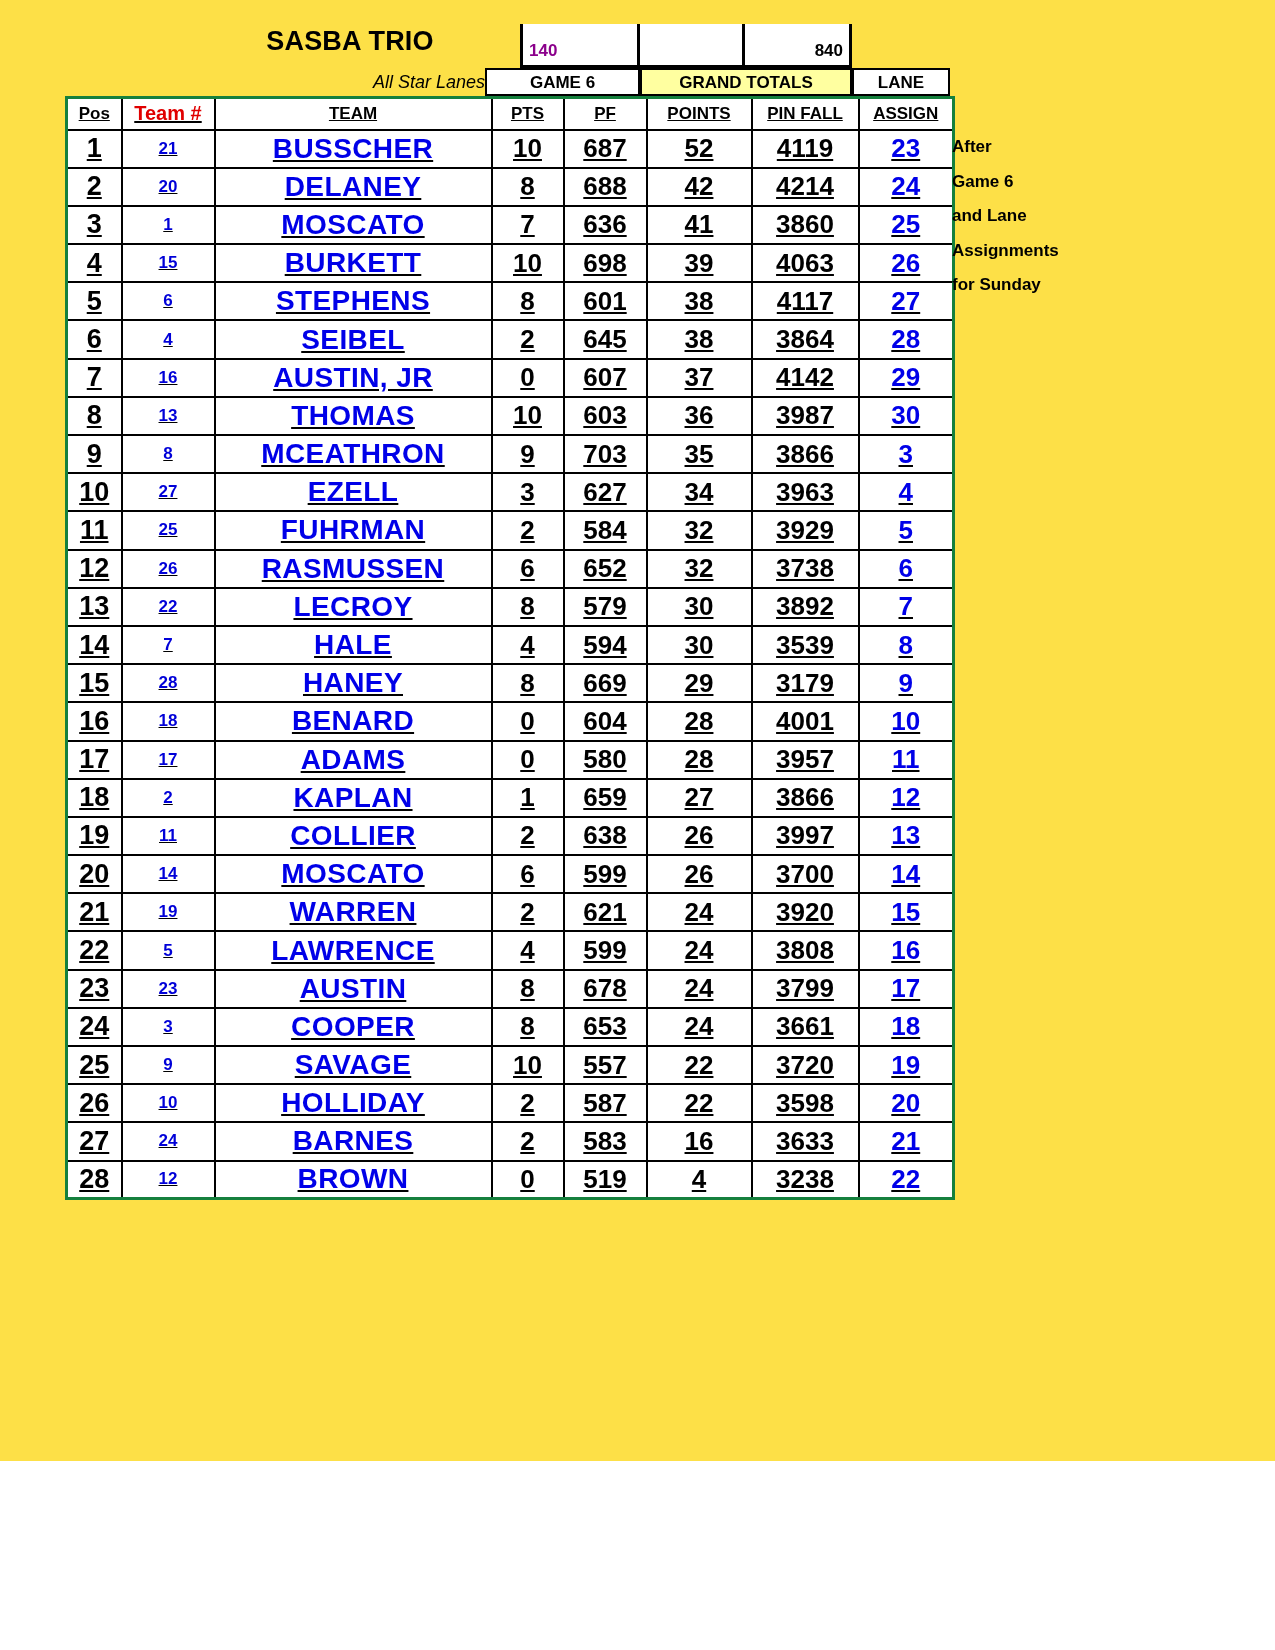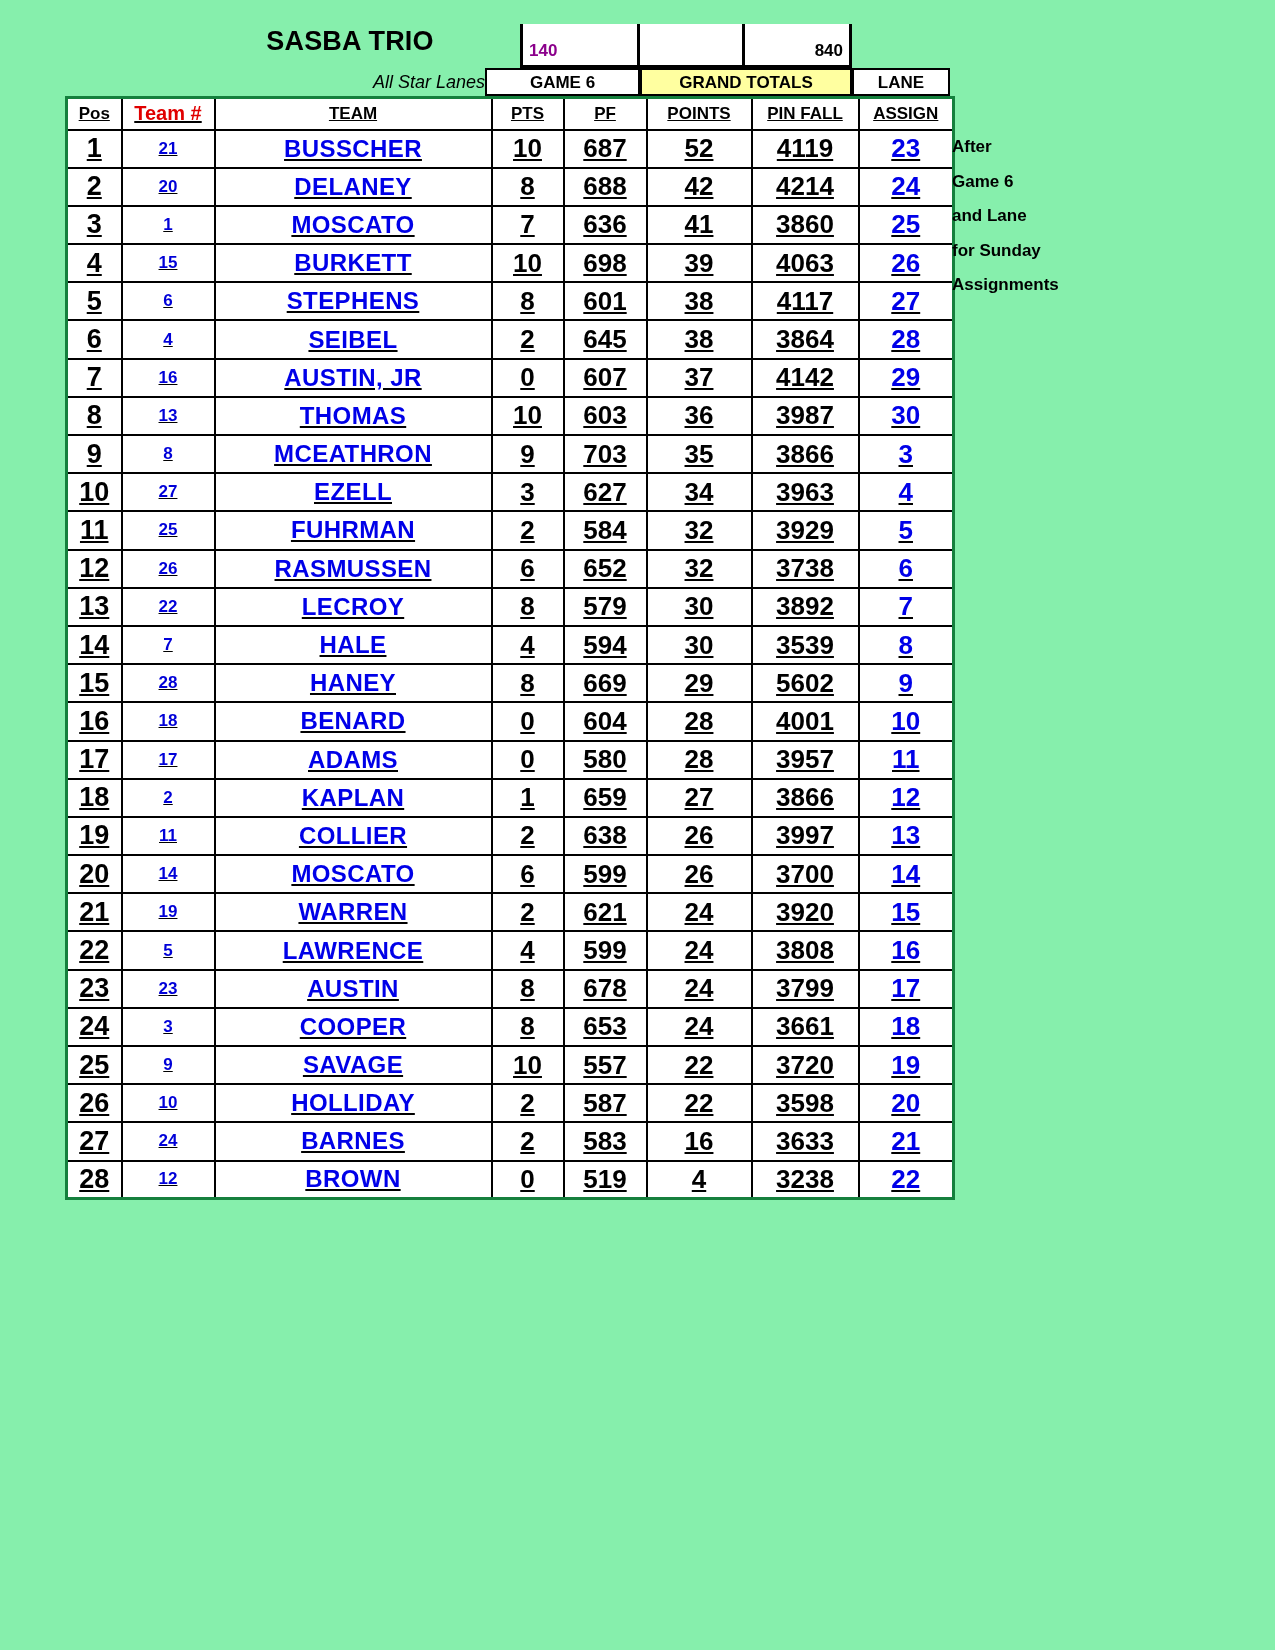--- a/index.html
+++ b/index.html
@@ -5,22 +5,22 @@
   * { box-sizing: border-box; }
   html, body {
     margin: 0; padding: 0;
     background: #ffffff;
     width: 1275px; height: 1650px;
     font-family: "Liberation Sans", sans-serif;
   }
   #sheet {
     position: relative;
     width: 1275px;
-    height: 1650px;
-    background: #86efac;
+    height: 1461px;
+    background: #fde047;
   }
 
   
   .topblock {
     position: absolute;
     left: 65px;
     top: 12px;
     width: 885px;
     height: 84px;
   }
@@ -102,21 +102,21 @@
   .c-gpf   { width: 107px; }
   .c-lane  { width: 95px; }
 
   thead th { height: 32px; font-size: 17px; color: #000; }
   th.hdr-teamnum { color: #e00000; font-size: 20px; }
   th.yel { background: #ffffa0; }
 
   tbody td { height: 38.2px; }
   td.pos      { font-size: 27px; color: #000; }
   td.teamnum  { font-size: 17px; color: #0000d8; }
-  td.teamname { font-size: 24px; color: #0000e8; letter-spacing: .4px; }
+  td.teamname { font-size: 28px; color: #0000e8; letter-spacing: .4px; }
   td.pts      { font-size: 26px; color: #000; }
   td.pf       { font-size: 26px; color: #000; }
   td.gpts     { font-size: 26px; color: #000; background: #ffffa0; }
   td.gpf      { font-size: 26px; color: #000; background: #ffffa0; }
   td.lane     { font-size: 26px; color: #0000e8; }
 
   
   table.grid { border: 3px solid #15803d; text-decoration: underline; }
 
   
@@ -324,21 +324,21 @@
           <td class="gpf">3539</td>
           <td class="lane">8</td>
         </tr>
         <tr>
           <td class="pos">15</td>
           <td class="teamnum">28</td>
           <td class="teamname">HANEY</td>
           <td class="pts">8</td>
           <td class="pf">669</td>
           <td class="gpts">29</td>
-          <td class="gpf">5602</td>
+          <td class="gpf">3179</td>
           <td class="lane">9</td>
         </tr>
         <tr>
           <td class="pos">16</td>
           <td class="teamnum">18</td>
           <td class="teamname">BENARD</td>
           <td class="pts">0</td>
           <td class="pf">604</td>
           <td class="gpts">28</td>
           <td class="gpf">4001</td>
@@ -464,17 +464,17 @@
           <td class="gpf">3238</td>
           <td class="lane">22</td>
         </tr>
       </tbody>
   </table>
 
   <div class="notes" id="notes-col">
       <div class="note">After</div>
       <div class="note">Game 6</div>
       <div class="note">and Lane</div>
+      <div class="note">Assignments</div>
       <div class="note">for Sunday</div>
-      <div class="note">Assignments</div>
     </div>
 
 </div>
 
 </body></html>

